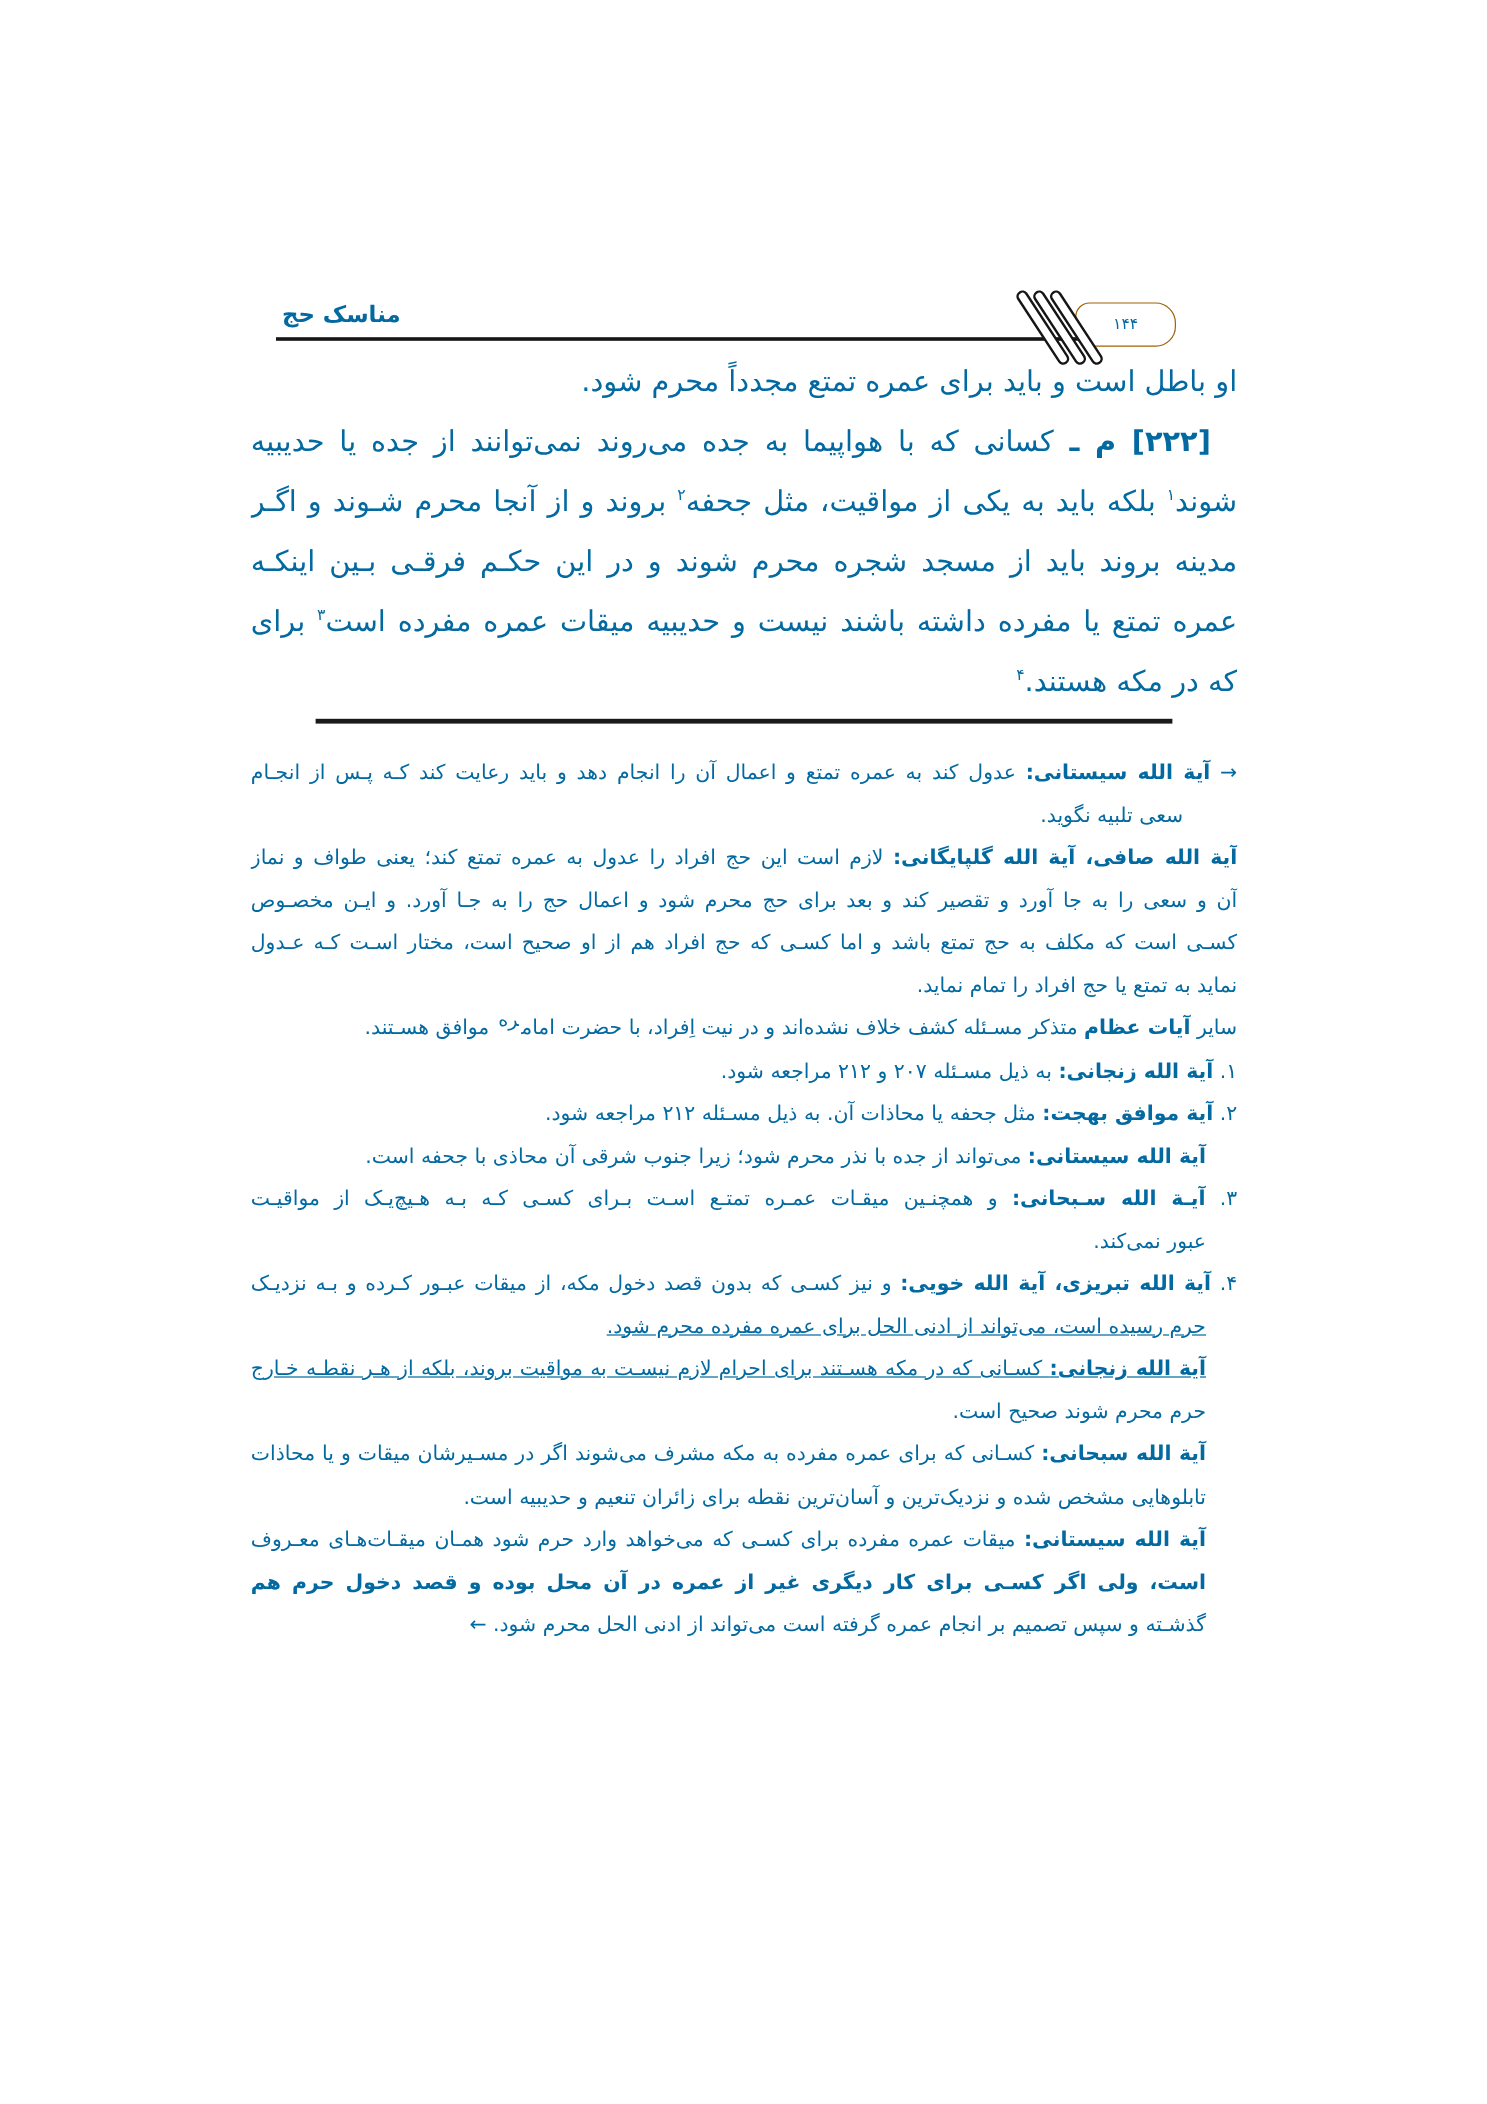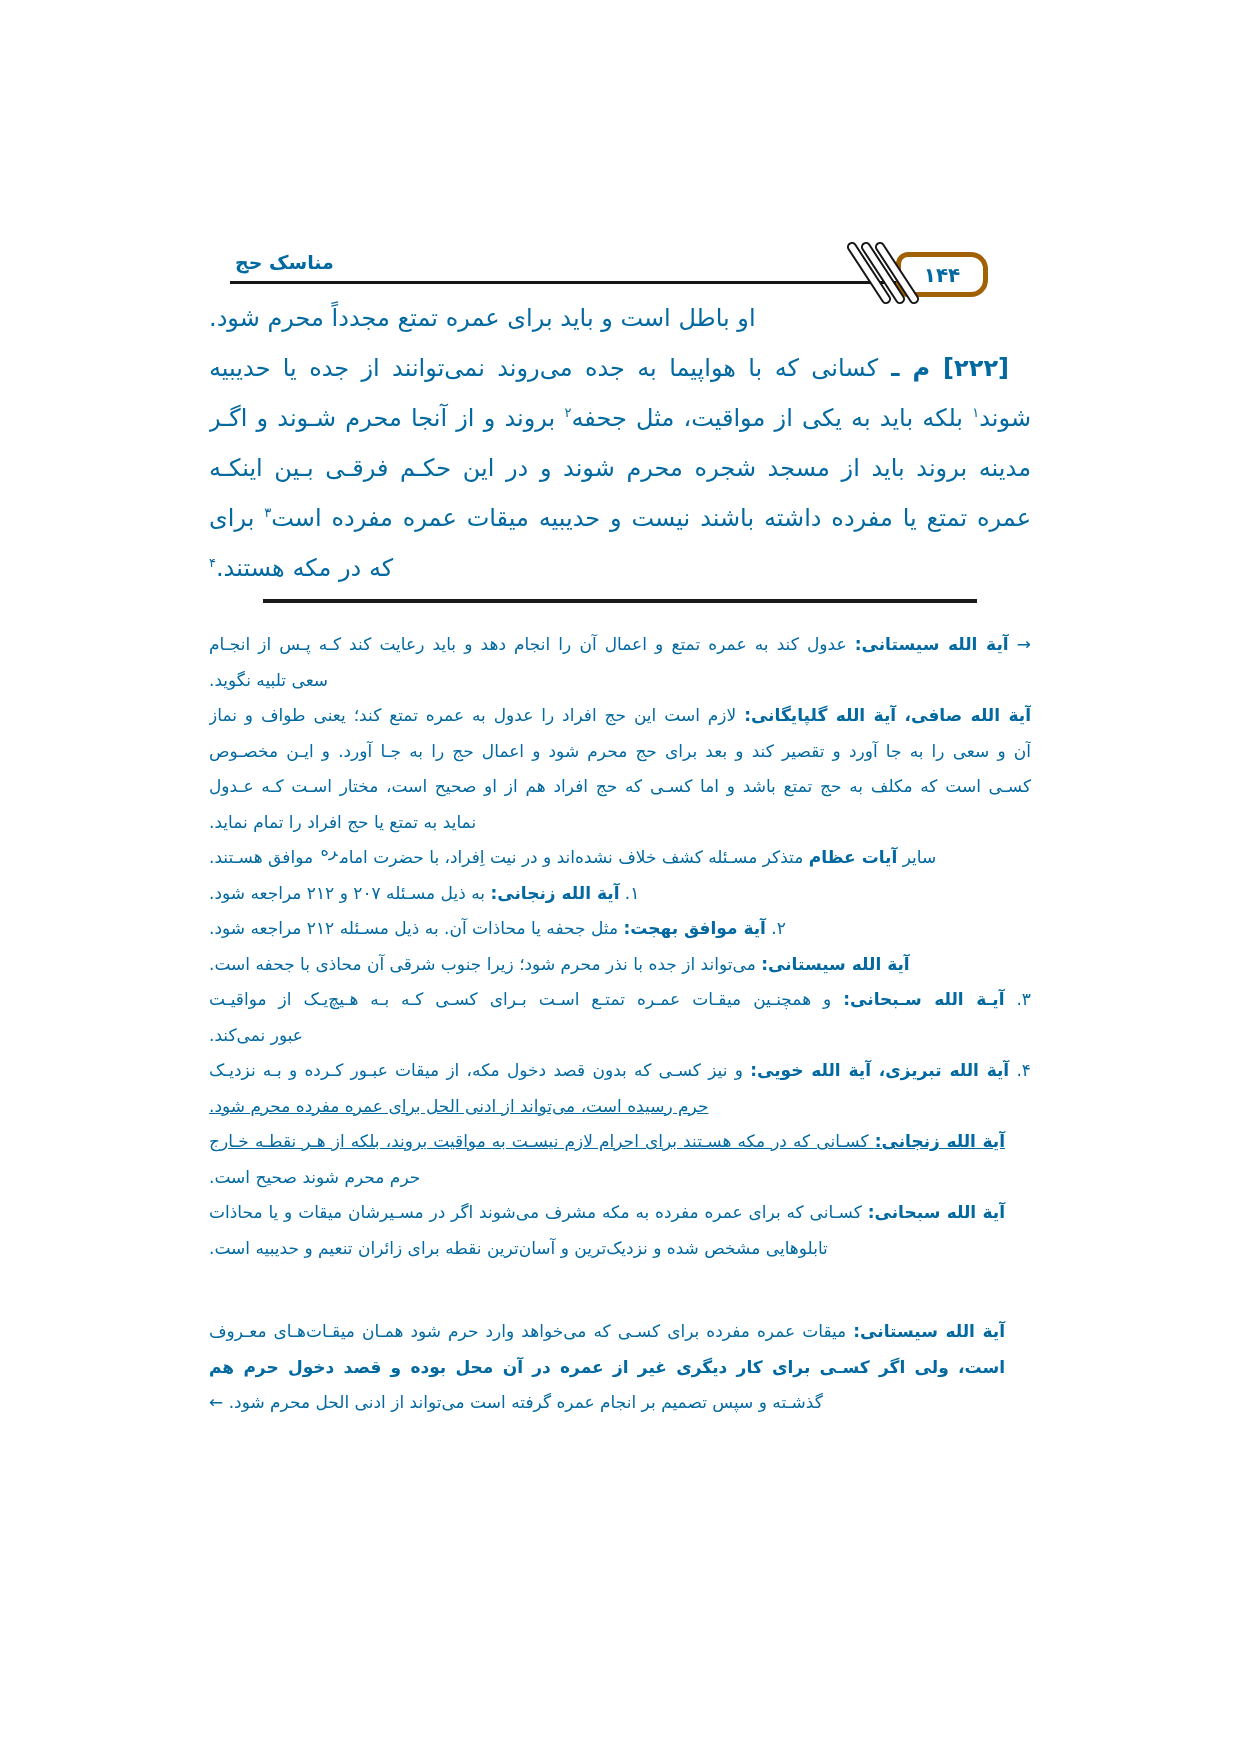--- a/index.html
+++ b/index.html
@@ -18,25 +18,25 @@
     font-size:19px;font-weight:bold;
     direction:rtl;
   }
   .header-rule{
     position:absolute;left:230px;top:281px;
     width:690px;height:3px;background:#161616;
   }
   .page-tab{
     position:absolute;left:896px;top:252px;
     width:82px;height:35px;
-    border:5px solid #a16207;
+    border:1px solid #a16207;
     border-radius:12px 17px 17px 12px;
     background:#ffffff;
     display:flex;align-items:center;justify-content:center;
-    font-size:20px;font-weight:bold;
+    font-size:13px;font-weight:normal;
   }
   .ribbon{
     position:absolute;left:840px;top:241px;
     width:100px;height:64px;
   }
   
   .main-text{
     position:absolute;left:209px;top:293px;width:822px;
     direction:rtl;
     font-size:24px;
@@ -49,21 +49,21 @@
   }
   
   .footnotes{
     position:absolute;left:209px;top:627px;width:822px;
     direction:rtl;
     font-size:17px;
   }
   .footnotes .tline{height:35.5px;line-height:35.5px;}
   
   .tline{
-    text-align:left;
+    text-align:right;
     overflow:hidden;
     white-space:normal;
   }
   .tline.j{
     text-align:justify;
     text-align-last:justify;
   }
   .b{font-weight:bold;}
   .sup{font-size:13px;vertical-align:super;line-height:0;}
   .hon{font-size:16px;vertical-align:super;line-height:0;margin:0 2px;}
@@ -114,18 +114,18 @@
       <div class="tline"><span>۲. </span><span class="b">آیة موافق بهجت:</span><span> مثل جحفه یا محاذات آن. به ذیل مسـئله ۲۱۲ مراجعه شود.</span></div>
       <div class="tline" style="padding-right: 26px;"><span class="b">آیة الله سیستانی:</span><span> می‌تواند از جده با نذر محرم شود؛ زیرا جنوب شرقی آن محاذی با جحفه است.</span></div>
       <div class="tline j"><span>۳. </span><span class="b">آیـة الله سـبحانی:</span><span> و همچنـین میقـات عمـره تمتـع اسـت بـرای کسـی کـه بـه هـیچ‌یـک از مواقیـت</span></div>
       <div class="tline" style="padding-right: 26px;"><span>عبور نمی‌کند.</span></div>
       <div class="tline j"><span>۴. </span><span class="b">آیة الله تبریزی، آیة الله خویی:</span><span> و نیز کسـی که بدون قصد دخول مکه، از میقات عبـور کـرده و بـه نزدیـک</span></div>
       <div class="tline" style="padding-right: 26px; text-decoration: underline;"><span>حرم رسیده است، می‌تواند از ادنی الحل برای عمره مفرده محرم شود.</span></div>
       <div class="tline j" style="padding-right: 26px; text-decoration: underline;"><span class="b">آیة الله زنجانی:</span><span> کسـانی که در مکه هسـتند برای احرام لازم نیسـت به مواقیت بروند، بلکه از هـر نقطـه خـارج</span></div>
       <div class="tline" style="padding-right: 26px;"><span>حرم محرم شوند صحیح است.</span></div>
       <div class="tline j" style="padding-right: 26px;"><span class="b">آیة الله سبحانی:</span><span> کسـانی که برای عمره مفرده به مکه مشرف می‌شوند اگر در مسـیرشان میقات و یا محاذات</span></div>
       <div class="tline" style="padding-right: 26px;"><span>تابلوهایی مشخص شده و نزدیک‌ترین و آسان‌ترین نقطه برای زائران تنعیم و حدیبیه است.</span></div>
-      <div class="tline j" style="padding-right: 26px; margin-top: 48px;"><span class="b">آیة الله سیستانی:</span><span> میقات عمره مفرده برای کسـی که می‌خواهد وارد حرم شود همـان میقـات‌هـای معـروف</span></div>
+      <div class="tline j" style="padding-right: 26px;"><span class="b">آیة الله سیستانی:</span><span> میقات عمره مفرده برای کسـی که می‌خواهد وارد حرم شود همـان میقـات‌هـای معـروف</span></div>
       <div class="tline j" style="padding-right: 26px; font-weight: bold;"><span>است، ولی اگر کسـی برای کار دیگری غیر از عمره در آن محل بوده و قصد دخول حرم هم نداشـته و از میقـات</span></div>
       <div class="tline" style="padding-right: 26px;"><span>گذشـته و سپس تصمیم بر انجام عمره گرفته است می‌تواند از ادنی الحل محرم شود. </span><span>←</span></div>
     </div>
 
 </div>
 
 </body></html>

